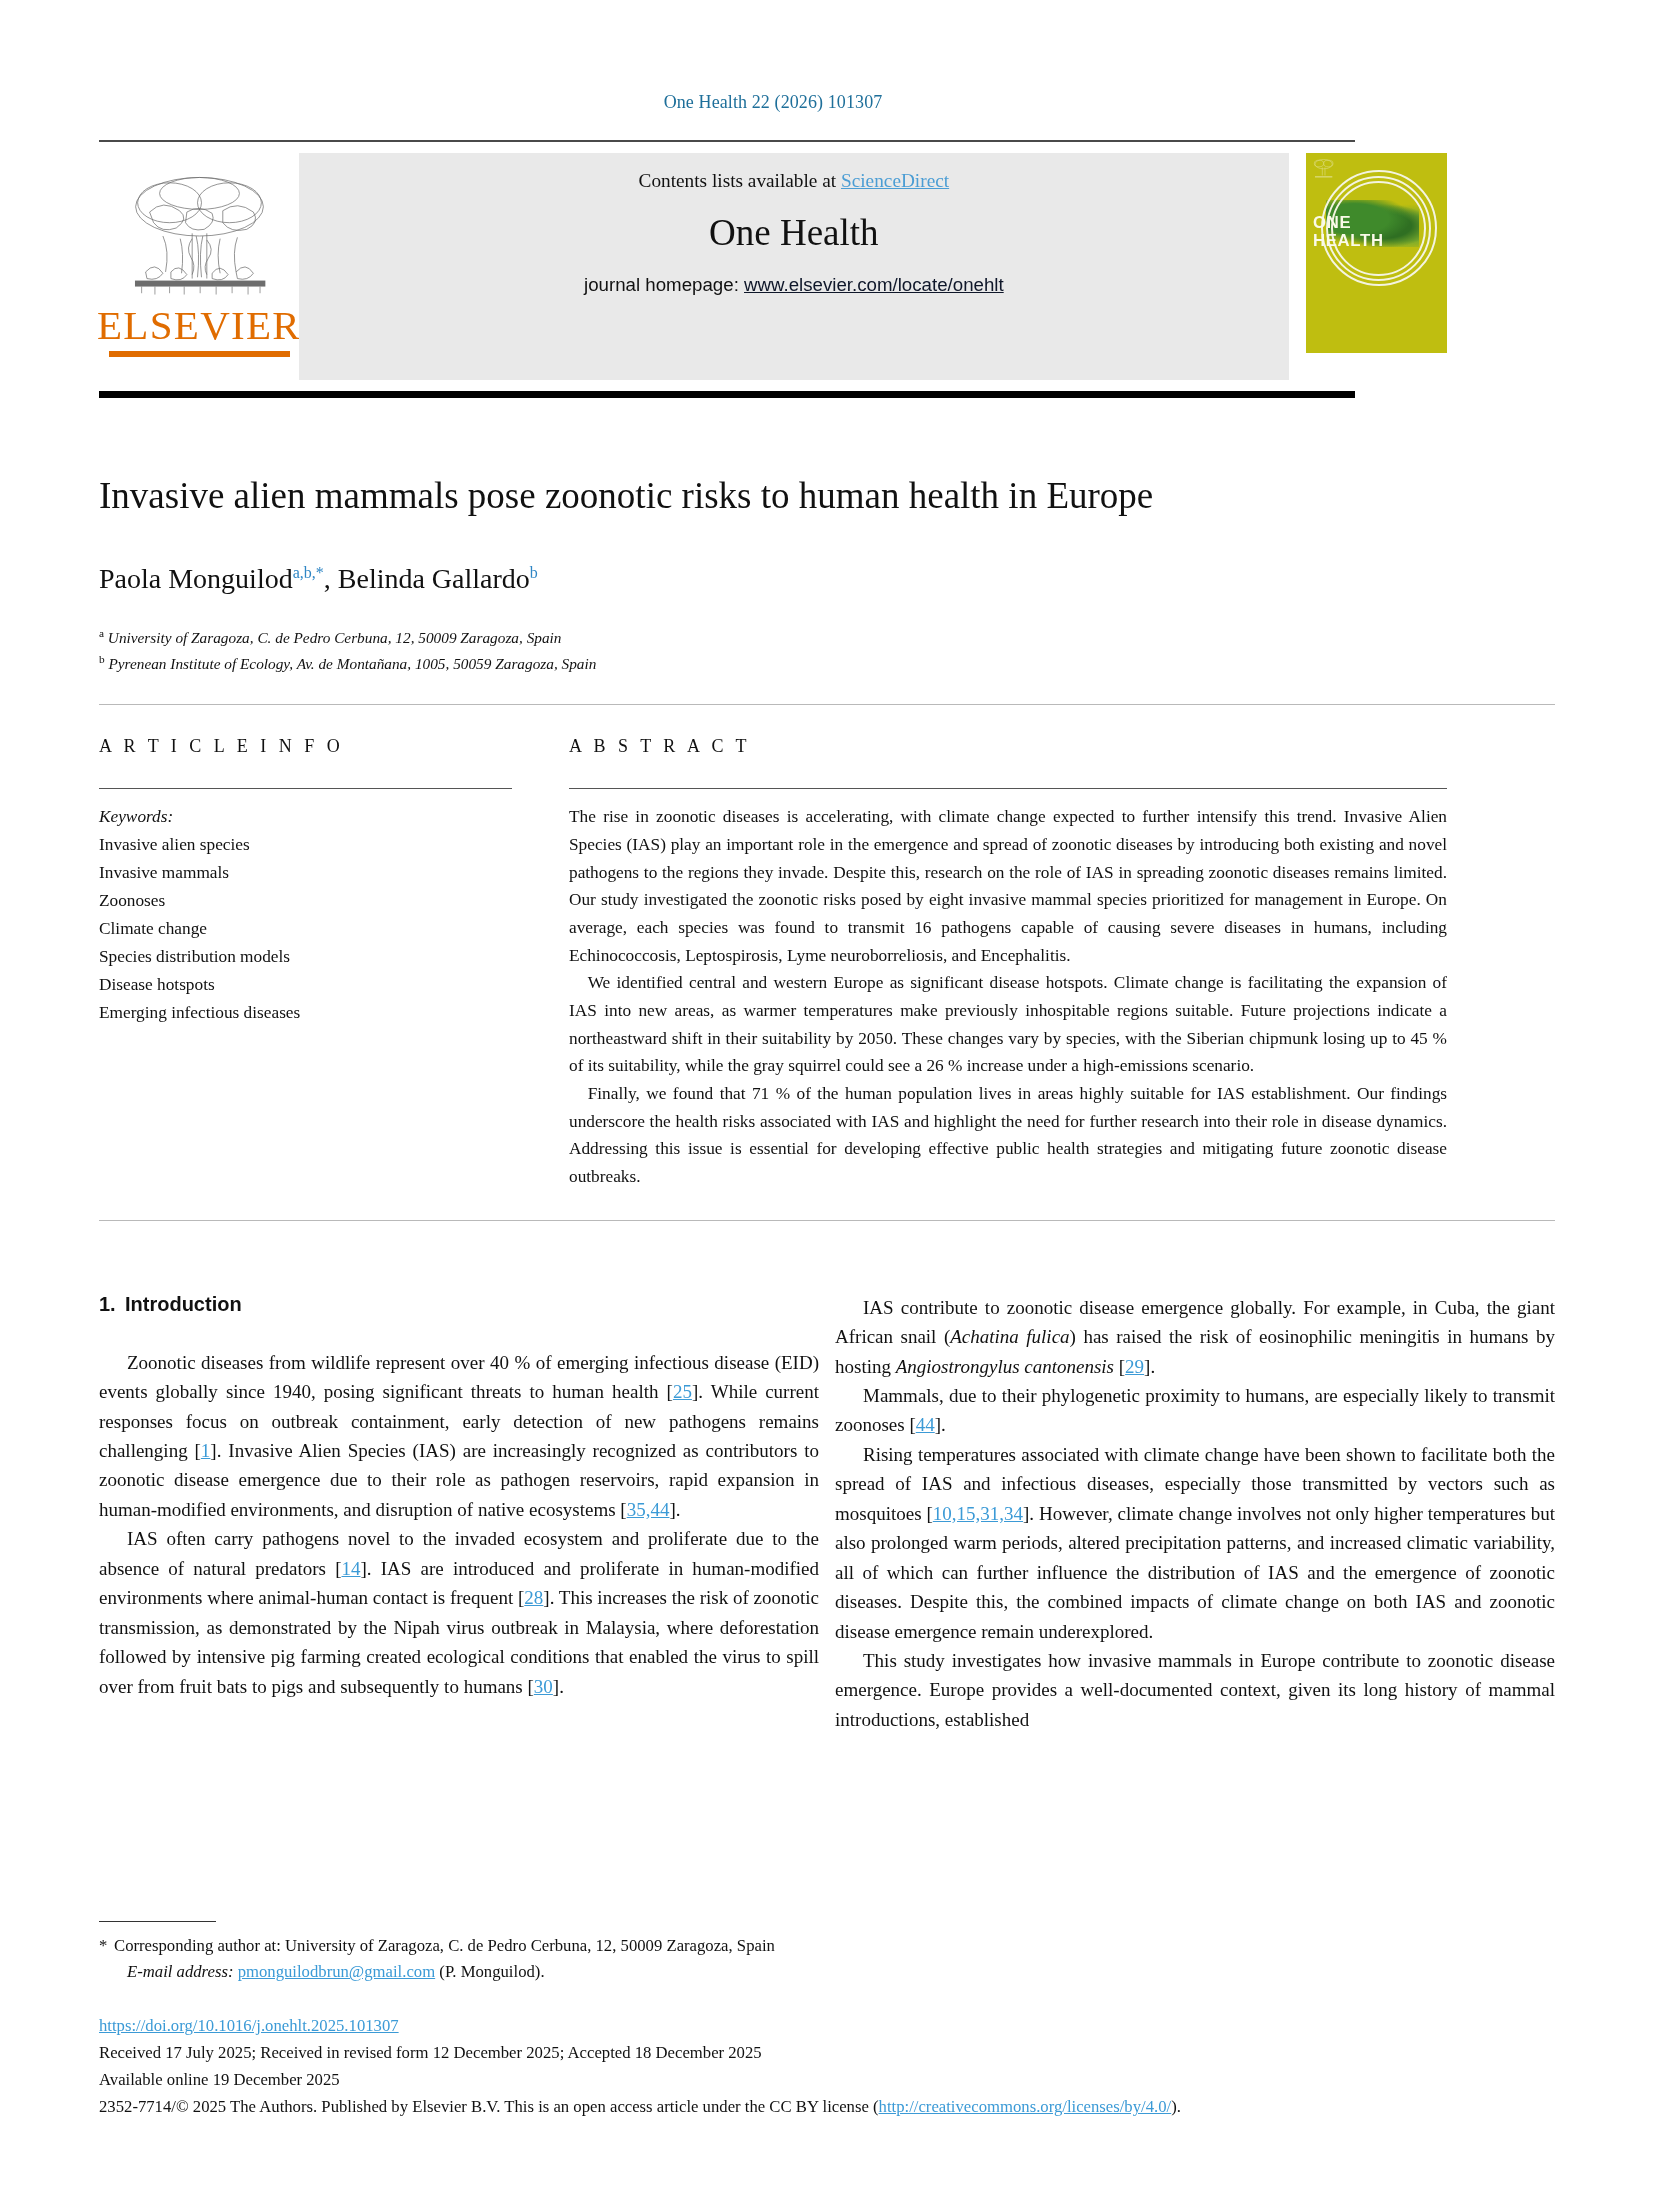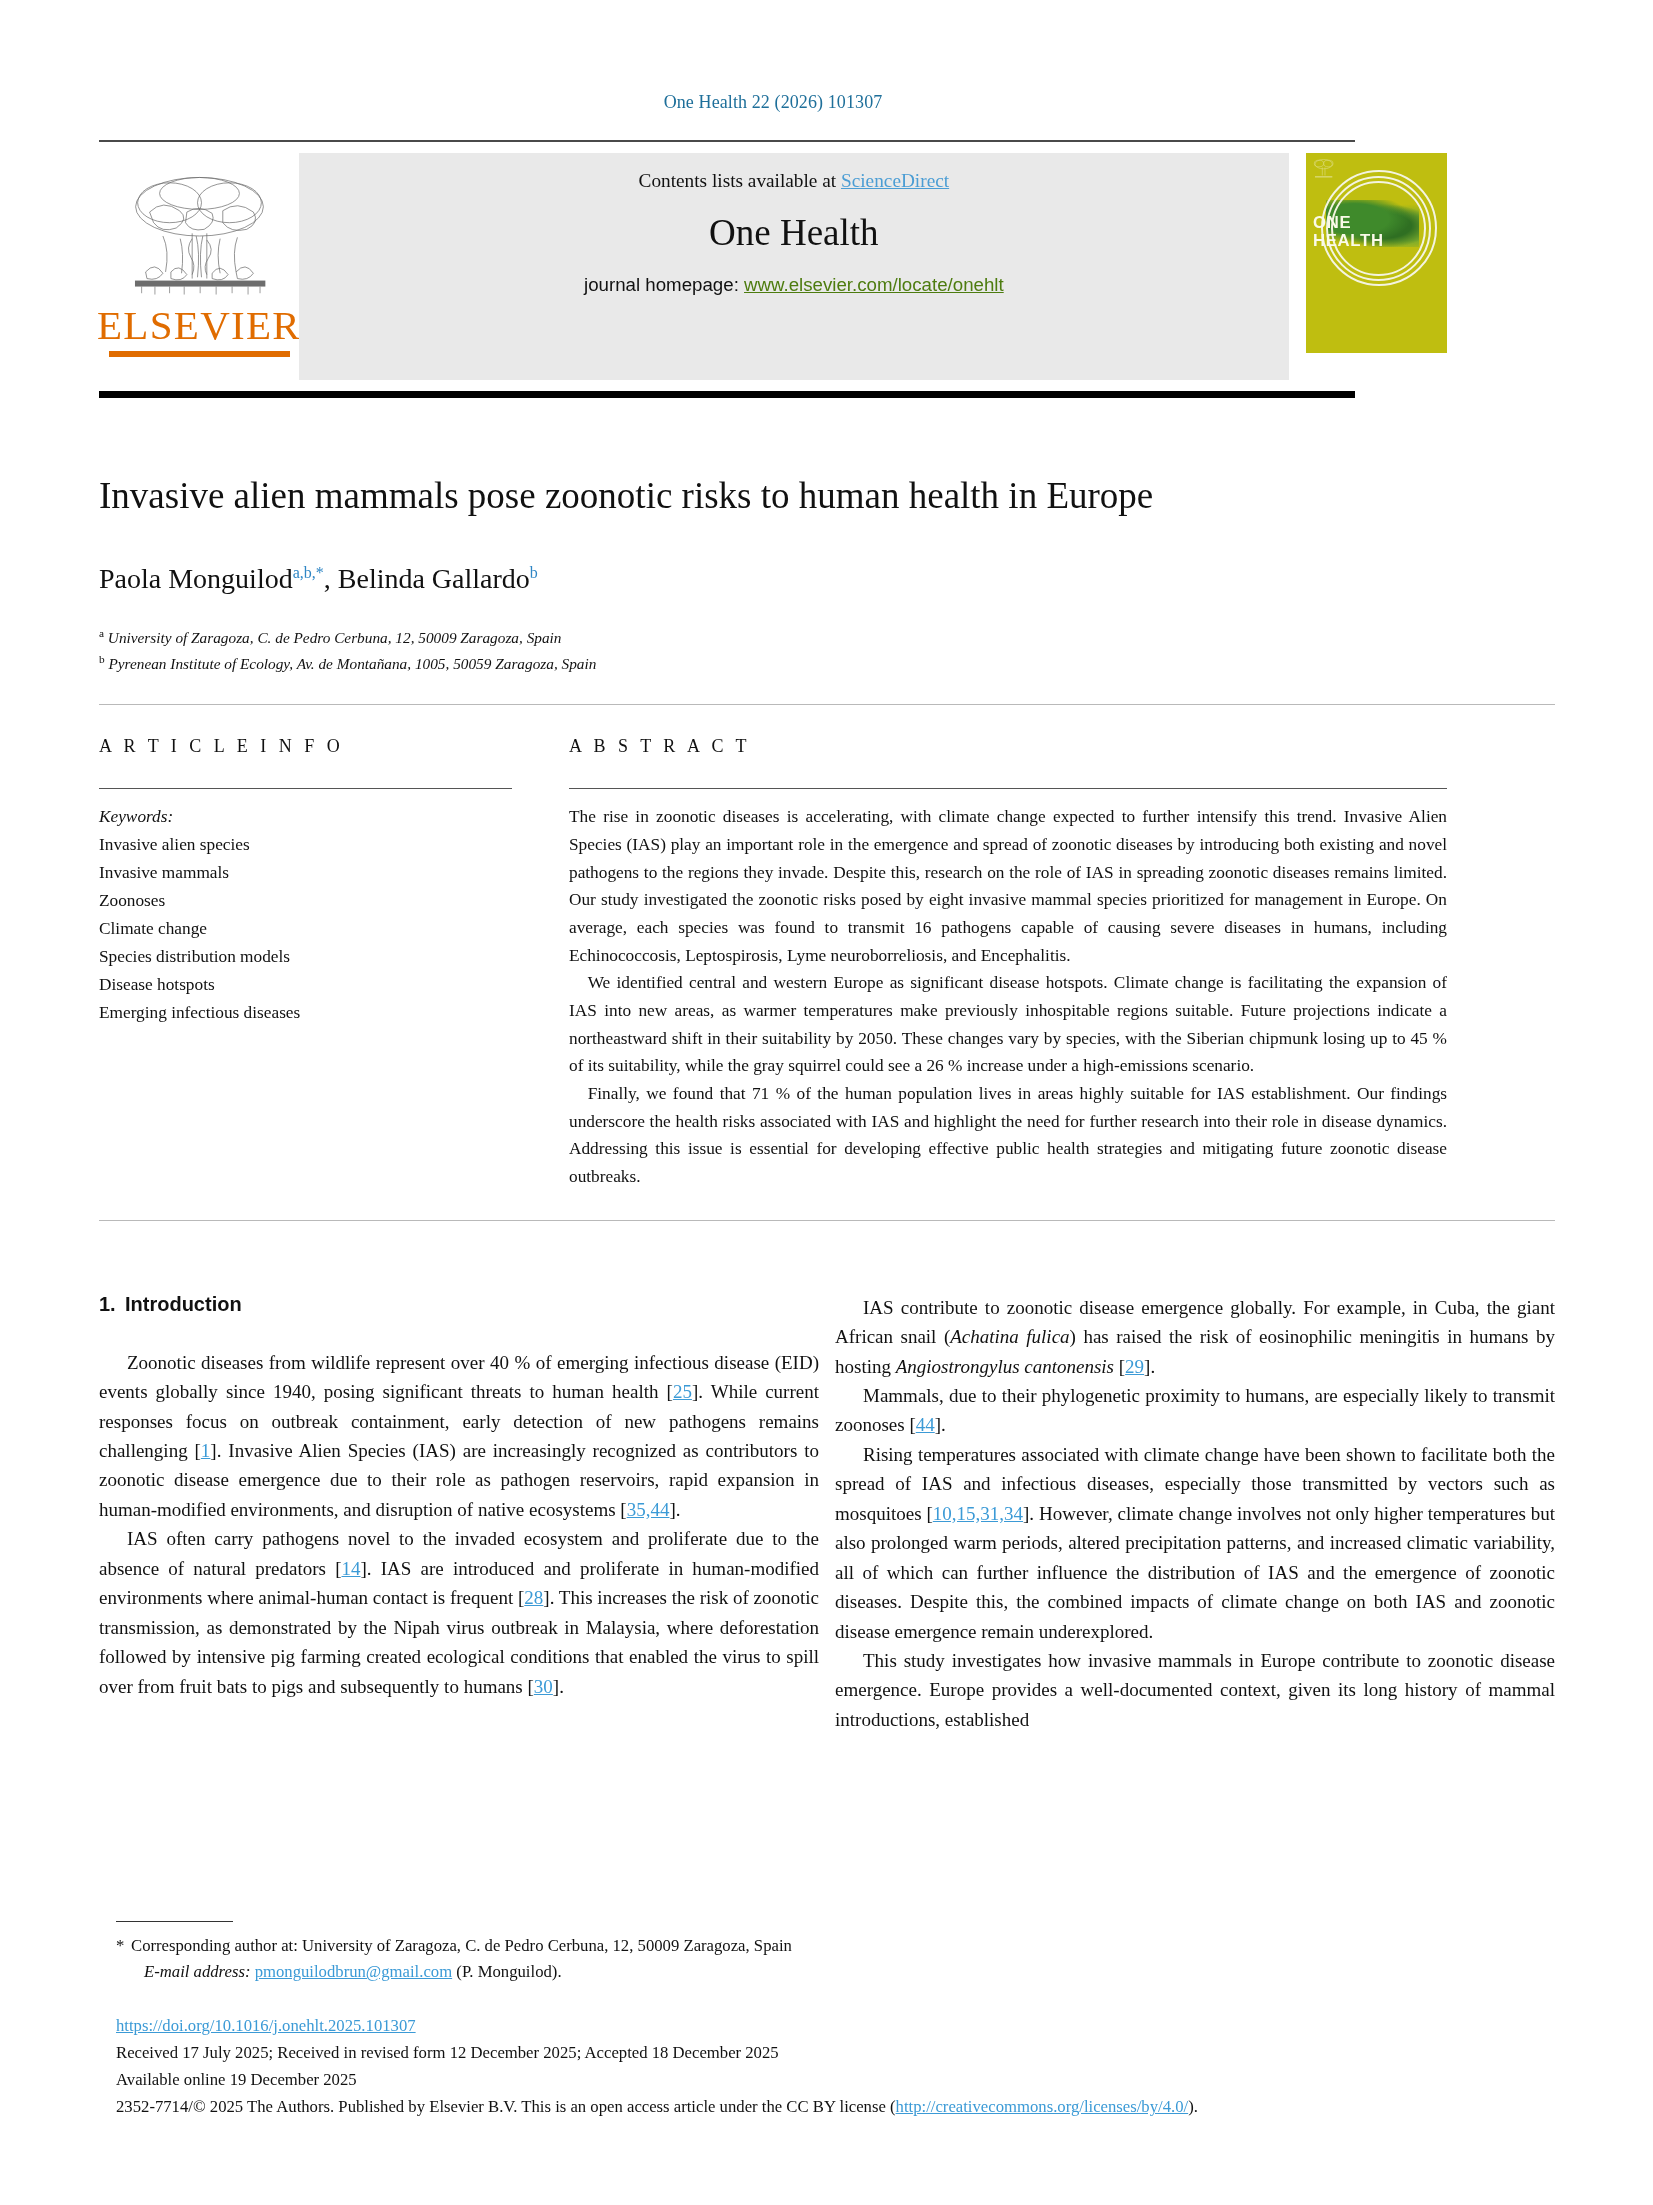--- a/index.html
+++ b/index.html
@@ -88,21 +88,21 @@
   .journal-name {
     font-size: 37px;
     color: #111;
     margin: 18.7px 0 20px 0;
   }
   .homepage-line {
     font-size: 18.7px;
     font-family: "Liberation Sans", sans-serif;
     color: #111;
   }
-  .homepage-line .hp-link { color: #4d7c0f; margin-top: 28px; }
+  .homepage-line .hp-link { color: #0f172a; margin-top: 28px; }
 
   .cover-thumb {
     flex: 0 0 141px;
     width: 141px;
     margin-left: 17.3px;
     background: #ffffff;
     position: relative;
   }
   .cover-inner {
     width: 141px;
@@ -241,21 +241,21 @@
     text-align: justify;
     color: #111;
   }
   .btext p { margin: 0; text-indent: 28px; }
   .ref { color: #3b9ad6; }
   .it { font-style: italic; }
 
   
   .foot-zone {
     position: absolute;
-    left: 116px;
+    left: 99px;
     bottom: 85px;
     width: 1456px;
   }
   .foot-rule {
     border-top: 0.7px solid #333;
     width: 117px;
     margin-bottom: 10.7px;
   }
   .foot-corr {
     font-size: 16.7px;

